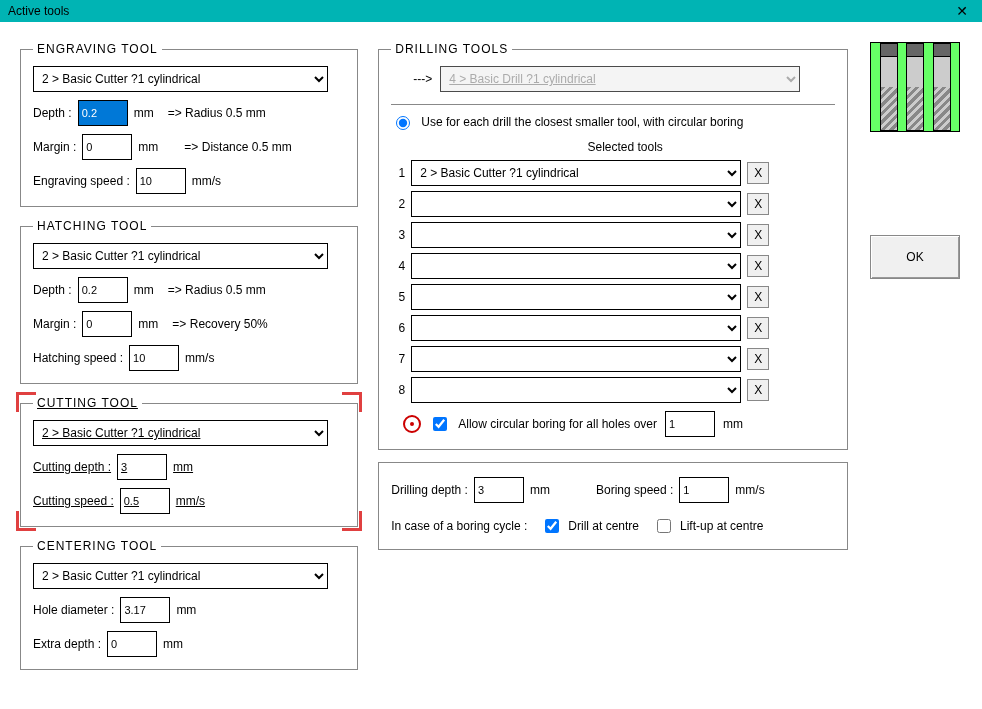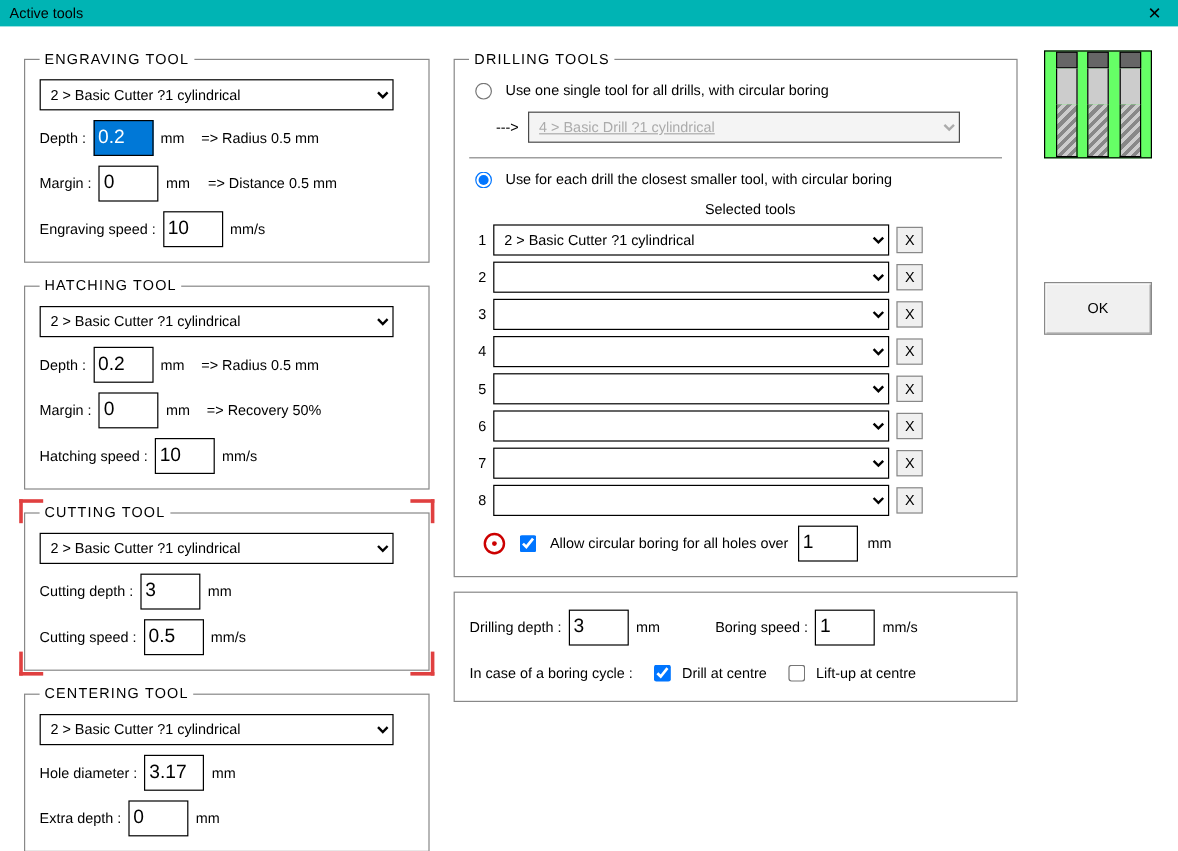--- a/index.html
+++ b/index.html
@@ -14,21 +14,21 @@
 fieldset { border: 1px solid #888; padding: 10px 12px 12px 12px; margin: 0; position: relative; }
 legend { font-family: Arial, sans-serif; font-size: 12px; letter-spacing: 1px; padding: 0 4px; background: #fff; }
 
 .row { display: flex; align-items: center; gap: 6px; margin-bottom: 8px; min-height: 22px; }
 .row:last-child { margin-bottom: 0; }
 .row label { white-space: nowrap; }
 
 select.combo { width: 295px; height: 26px; border: 1px solid #000; background: #fff; padding-left: 4px; font-size: 12px; }
 select.combo-disabled { background: #f0f0f0; color: #888; text-decoration: underline; }
 select.combo-sm { width: 330px; }
-input.txt { height: 30px; border: 1px solid #000; padding: 0 3px; font-size: 16px; }
+input.txt { height: 20px; border: 1px solid #000; padding: 12px 3px; font-size: 11px; }
 input.w50 { width: 50px; }
 input.selected { background: #0078d7; color: #fff; }
 
 .radio-row { display: flex; align-items: center; gap: 8px; margin-bottom: 10px; }
 .radio-indent { margin-left: 22px; display:flex; align-items:center; gap:8px;}
 
 .tool-list-row { display: flex; align-items: center; gap: 6px; margin-bottom: 5px; }
 .tool-list-row .num { width: 14px; text-align: right; }
 .xbtn { width: 22px; height: 22px; border: 1px solid #888; background: #f0f0f0; text-align: center; line-height: 20px; cursor: pointer; }
 
@@ -40,21 +40,21 @@
 .allow-icon::after { content:''; width:4px; height:4px; background:#c00; border-radius:50%; }
 
 .btn { width: 90px; height: 44px; border: 1px solid #888; background: #f0f0f0; box-shadow: 1px 1px 0 #fff inset, -1px -1px 0 #999 inset; cursor:pointer; text-align:center; line-height:42px; }
 
 .tool-img { width: 90px; height: 90px; background:#66ff66; display:flex; justify-content:space-evenly; align-items:flex-start; padding-top:0; border:1px solid #000;}
 .drill { width:18px; display:flex; flex-direction:column; }
 .drill .chuck { height:14px; background:#666; border:1px solid #000;}
 .drill .shaft { height:30px; background:#ccc; border-left:1px solid #000; border-right:1px solid #000;}
 .drill .flute { height:44px; background:repeating-linear-gradient(135deg, #888 0, #888 3px, #ccc 3px, #ccc 6px); border-left:1px solid #000; border-right:1px solid #000; border-bottom:1px solid #000;}
 
-.red-bracket { position: relative; }
+.red-bracket { position: relative; text-decoration: underline; }
 .rb-tl, .rb-tr, .rb-bl, .rb-br { position:absolute; width:20px; height:20px; border:3px solid #e04040; }
 .rb-tl { top:-4px; left:-4px; border-right:none; border-bottom:none; }
 .rb-tr { top:-4px; right:-4px; border-left:none; border-bottom:none; }
 .rb-bl { bottom:-4px; left:-4px; border-right:none; border-top:none; }
 .rb-br { bottom:-4px; right:-4px; border-left:none; border-top:none; }
 
 .selected-tools-hdr { text-align:center; margin-bottom:6px; margin-left:24px; }
 .divider-inset { border:none; border-top:1px solid #888; margin:8px 0; }
 input[type=checkbox]{ width:14px; height:14px; }
 input[type=radio]{ width:14px; height:14px; }
@@ -81,21 +81,21 @@
       <div class="row">
         <label>Depth :</label>
         <input class="txt w50 selected" value="0.2" style="">
         <span>mm</span>
         <span style="margin-left:8px;">=&gt; Radius 0.5 mm</span>
       </div>
       <div class="row">
         <label>Margin :</label>
         <input class="txt w50" value="0" style="">
         <span>mm</span>
-        <span style="margin-left:9px;">=&gt; Distance 0.5 mm</span>
+        <span style="margin-left:20px;">=&gt; Distance 0.5 mm</span>
       </div>
       <div class="row">
         <label>Engraving speed :</label>
         <input class="txt w50" value="10" style="">
         <span>mm/s</span>
       </div>
     </fieldset>
 
     <fieldset>
       <legend>HATCHING  TOOL</legend>
@@ -166,24 +166,20 @@
         <span>mm</span>
       </div>
     </fieldset>
 
   </div>
 
   <div class="mid-col">
     <fieldset>
       <legend>DRILLING  TOOLS</legend>
 
-      <div class="radio-row">
-        <input type="radio" name="dmode" style="">
-        <label>Use one single tool for all drills, with circular boring</label>
-      </div>
       <div class="radio-indent" style="margin-bottom:12px;">
         <span>---&gt;</span>
         <select class="combo combo-disabled" disabled="" style="width:360px;">
           <option>4 &gt; Basic Drill   ?1   cylindrical</option>
         </select>
       </div>
 
       <hr class="divider-inset">
 
       <div class="radio-row">

